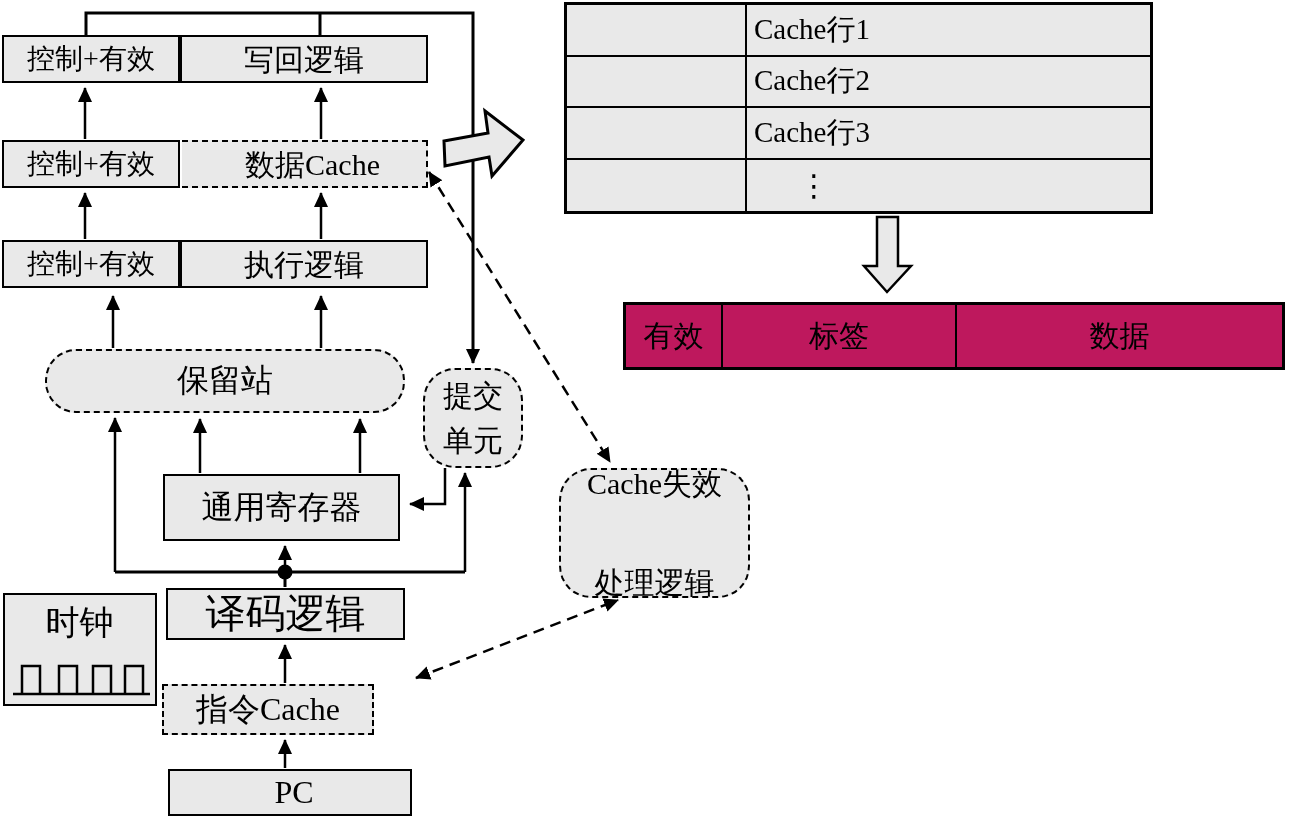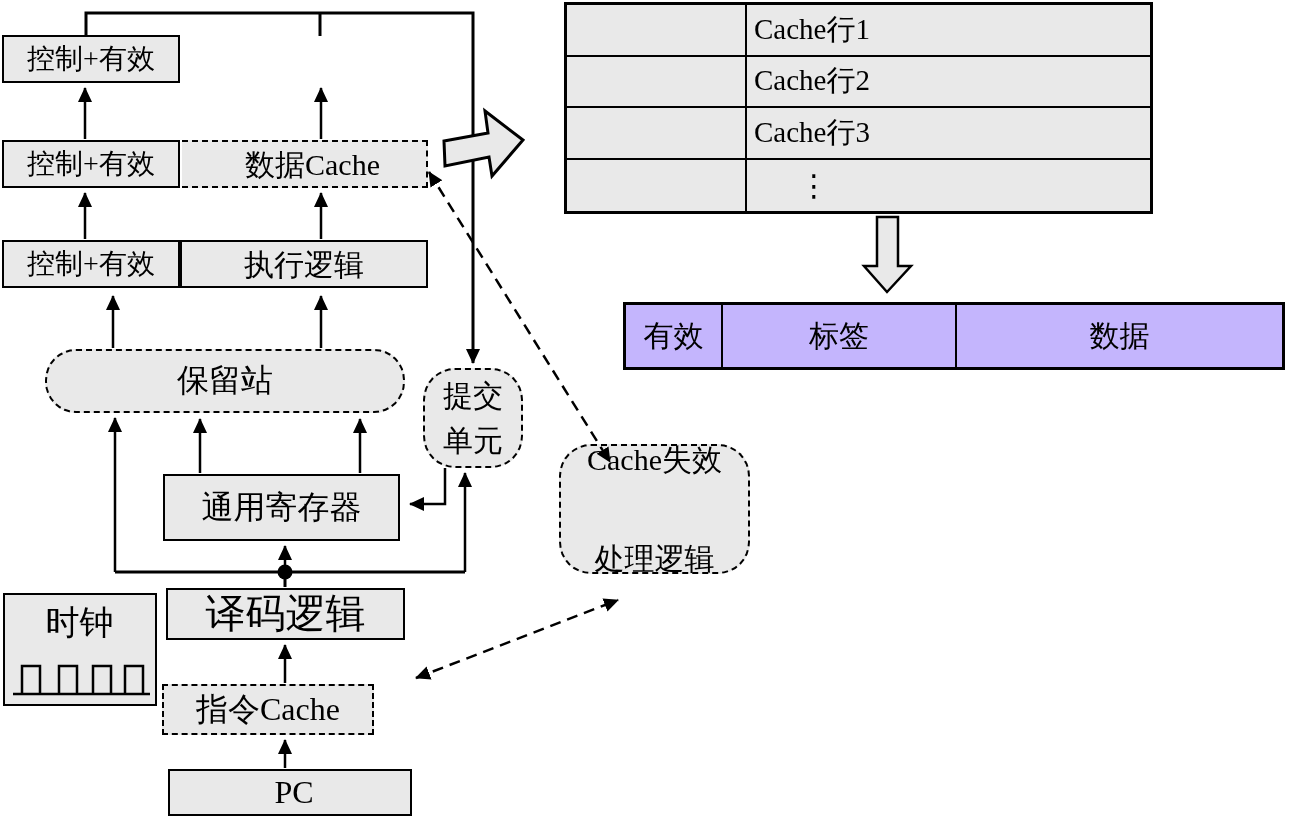--- a/index.html
+++ b/index.html
@@ -25,35 +25,36 @@
     display:grid; grid-template-rows:repeat(4,1fr);
   }
   .ctable .row { display:flex; border-bottom:2px solid #000; box-sizing:border-box; }
   .ctable .row:last-child { border-bottom:none; }
   .ctable .cell-left { width:180px; border-right:2px solid #000; box-sizing:border-box; }
   .ctable .cell-right { flex:1; display:flex; align-items:center; font-size:29px; padding-left:7px; box-sizing:border-box; }
   .ctable .cell-ellipsis { padding-left:52px; font-size:30px; font-family:"DejaVu Sans","Liberation Serif",serif; }
   
   .cline {
     position:absolute; left:623px; top:302px; width:662px; height:68px;
-    box-sizing:border-box; border:3px solid #000; background:#c4b5fd;
+    box-sizing:border-box; border:3px solid #000; background:#be185d;
     display:flex; font-size:30px;
   }
   .cline .cell { display:flex; align-items:center; justify-content:center; box-sizing:border-box; }
   .cline .c1 { width:95px; }
   .cline .c2 { width:234px; border-left:2.5px solid #000; }
   .cline .c3 { flex:1; border-left:2.5px solid #000; }
   .clock-label { position:absolute; left:3px; top:600px; width:153px; text-align:center; font-size:34px; }
 </style>
 </head>
 <body>
 
 <div id="canvas">
 
   <div class="box" style="left:2px; top:35px; width:178px; height:48px; font-size:28px;">控制+有效</div>
+  <div class="box" style="left:180px; top:35px; width:248px; height:48px;">写回逻辑</div>
 
   <div class="box" style="left:2px; top:140px; width:178px; height:48px; font-size:28px;">控制+有效</div>
   <div class="box dashedbox" style="left:182px; top:140px; width:246px; height:48px; border-left:none;padding-left:17px;">数据Cache</div>
 
   <div class="box" style="left:2px; top:240px; width:178px; height:48px; font-size:28px;">控制+有效</div>
   <div class="box" style="left:180px; top:240px; width:248px; height:48px;">执行逻辑</div>
 
   <div class="box dashedbox" style="left:45px; top:349px; width:360px; height:64px; font-size:32px;border-radius:31px;">保留站</div>
 
   <div class="box dashedbox twoline" style="left:423px; top:368px; width:100px; height:100px; line-height:1.5;">
@@ -65,21 +66,21 @@
 
   <div class="box" style="left:166px; top:588px; width:239px; height:52px; font-size:40px;">译码逻辑</div>
 
   <div class="box" style="left:3px; top:593px; width:154px; height:113px;"></div>
   <div class="clock-label">时钟</div>
 
   <div class="box dashedbox" style="left:162px; top:684px; width:212px; height:51px; font-size:32px;">指令Cache</div>
 
   <div class="box" style="left:168px; top:769px; width:244px; height:47px; font-size:32px;padding-left:8px;">PC</div>
 
-  <div class="box dashedbox twoline" style="left:559px; top:444px; width:191px; height:130px; line-height:1.7;gap:48px;">
+  <div class="box dashedbox twoline" style="left:559px; top:468px; width:191px; height:130px; line-height:1.7;gap:48px;">
     <span>Cache失效</span>
     <span>处理逻辑</span>
   </div>
 
   <div class="ctable">
     <div class="row">
       <div class="cell-left"></div>
       <div class="cell-right">Cache行1</div>
     </div>
     <div class="row">

